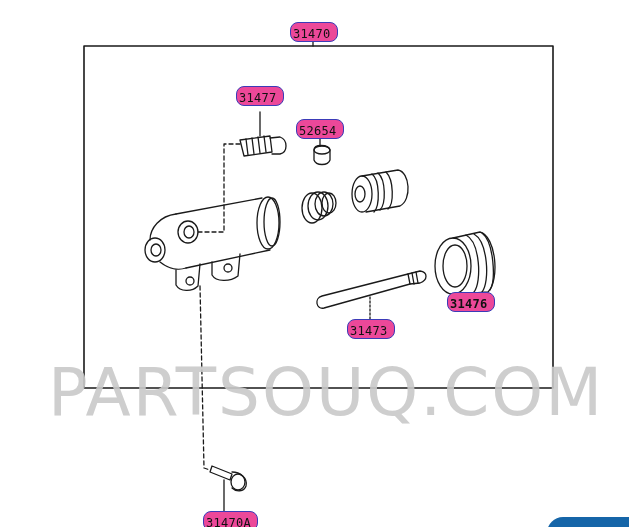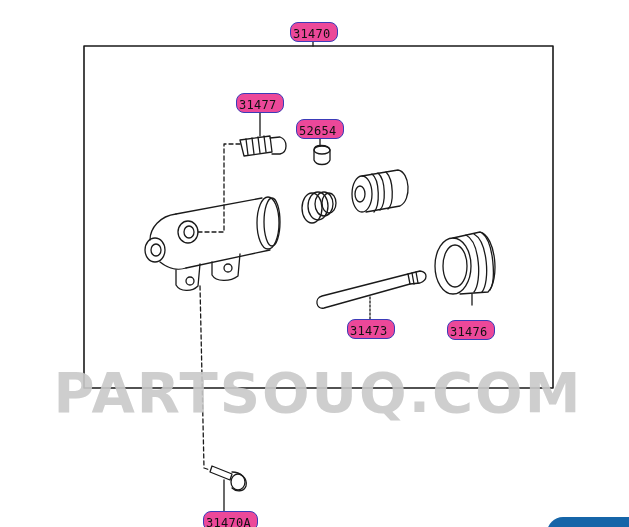--- a/index.html
+++ b/index.html
@@ -7,21 +7,21 @@
   .stage { position:absolute; left:0; top:0; width:629px; height:527px; }
   svg.art { position:absolute; left:0; top:0; }
   .callout {
     position:absolute; height:14px; line-height:14px; padding:4px 6px 0 2px;
     border:1.3px solid #3b3bb8; border-radius:8px; background:#ec4899;
     font-family:"DejaVu Sans Mono", monospace; font-size:12px; color:#111;
     letter-spacing:0.3px; cursor:pointer; box-sizing:content-box; white-space:nowrap;
   }
   .watermark {
     position:absolute; left:48px; top:363px; width:540px; text-align:center;
-    font-family:"DejaVu Sans", sans-serif; font-weight:bold; font-size:56px;
+    font-family:"DejaVu Sans", sans-serif; font-weight:normal; font-size:66px;
     color:#c9c9c9; letter-spacing:2px; opacity:0.9; pointer-events:none; line-height:60px;
   }
   .corner-btn {
     position:absolute; left:547px; top:517px; width:100px; height:30px;
     background:#1565a8; border-radius:16px 16px 0 0; cursor:pointer;
   }
 </style>
 </head>
 <body>
 
@@ -101,20 +101,20 @@
         <path d="M232 472 C240 472 248 478 246 486 C244 492 236 492 232 488"></path>
         <ellipse cx="238" cy="482" rx="7" ry="8"></ellipse>
         <line x1="224" y1="480" x2="224" y2="512"></line>
       </g>
     </g>
   </svg>
 
   <div class="watermark">PARTSOUQ.COM</div>
 
   <div class="callout" style="left:290px; top:22px;">31470</div>
-  <div class="callout" style="left:236px; top:93px;">31477</div>
+  <div class="callout" style="left:236px; top:86px;">31477</div>
   <div class="callout" style="left:296px; top:119px;">52654</div>
   <div class="callout" style="left:347px; top:319px;text-align:center;">31473</div>
-  <div class="callout" style="left:447px; top:320px;">31476</div>
+  <div class="callout" style="left:447px; top:292px;font-weight:bold;">31476</div>
   <div class="callout" style="left:203px; top:511px;text-align:right;">31470A</div>
 
   <div class="corner-btn"></div>
 </div>
 
 </body></html>

